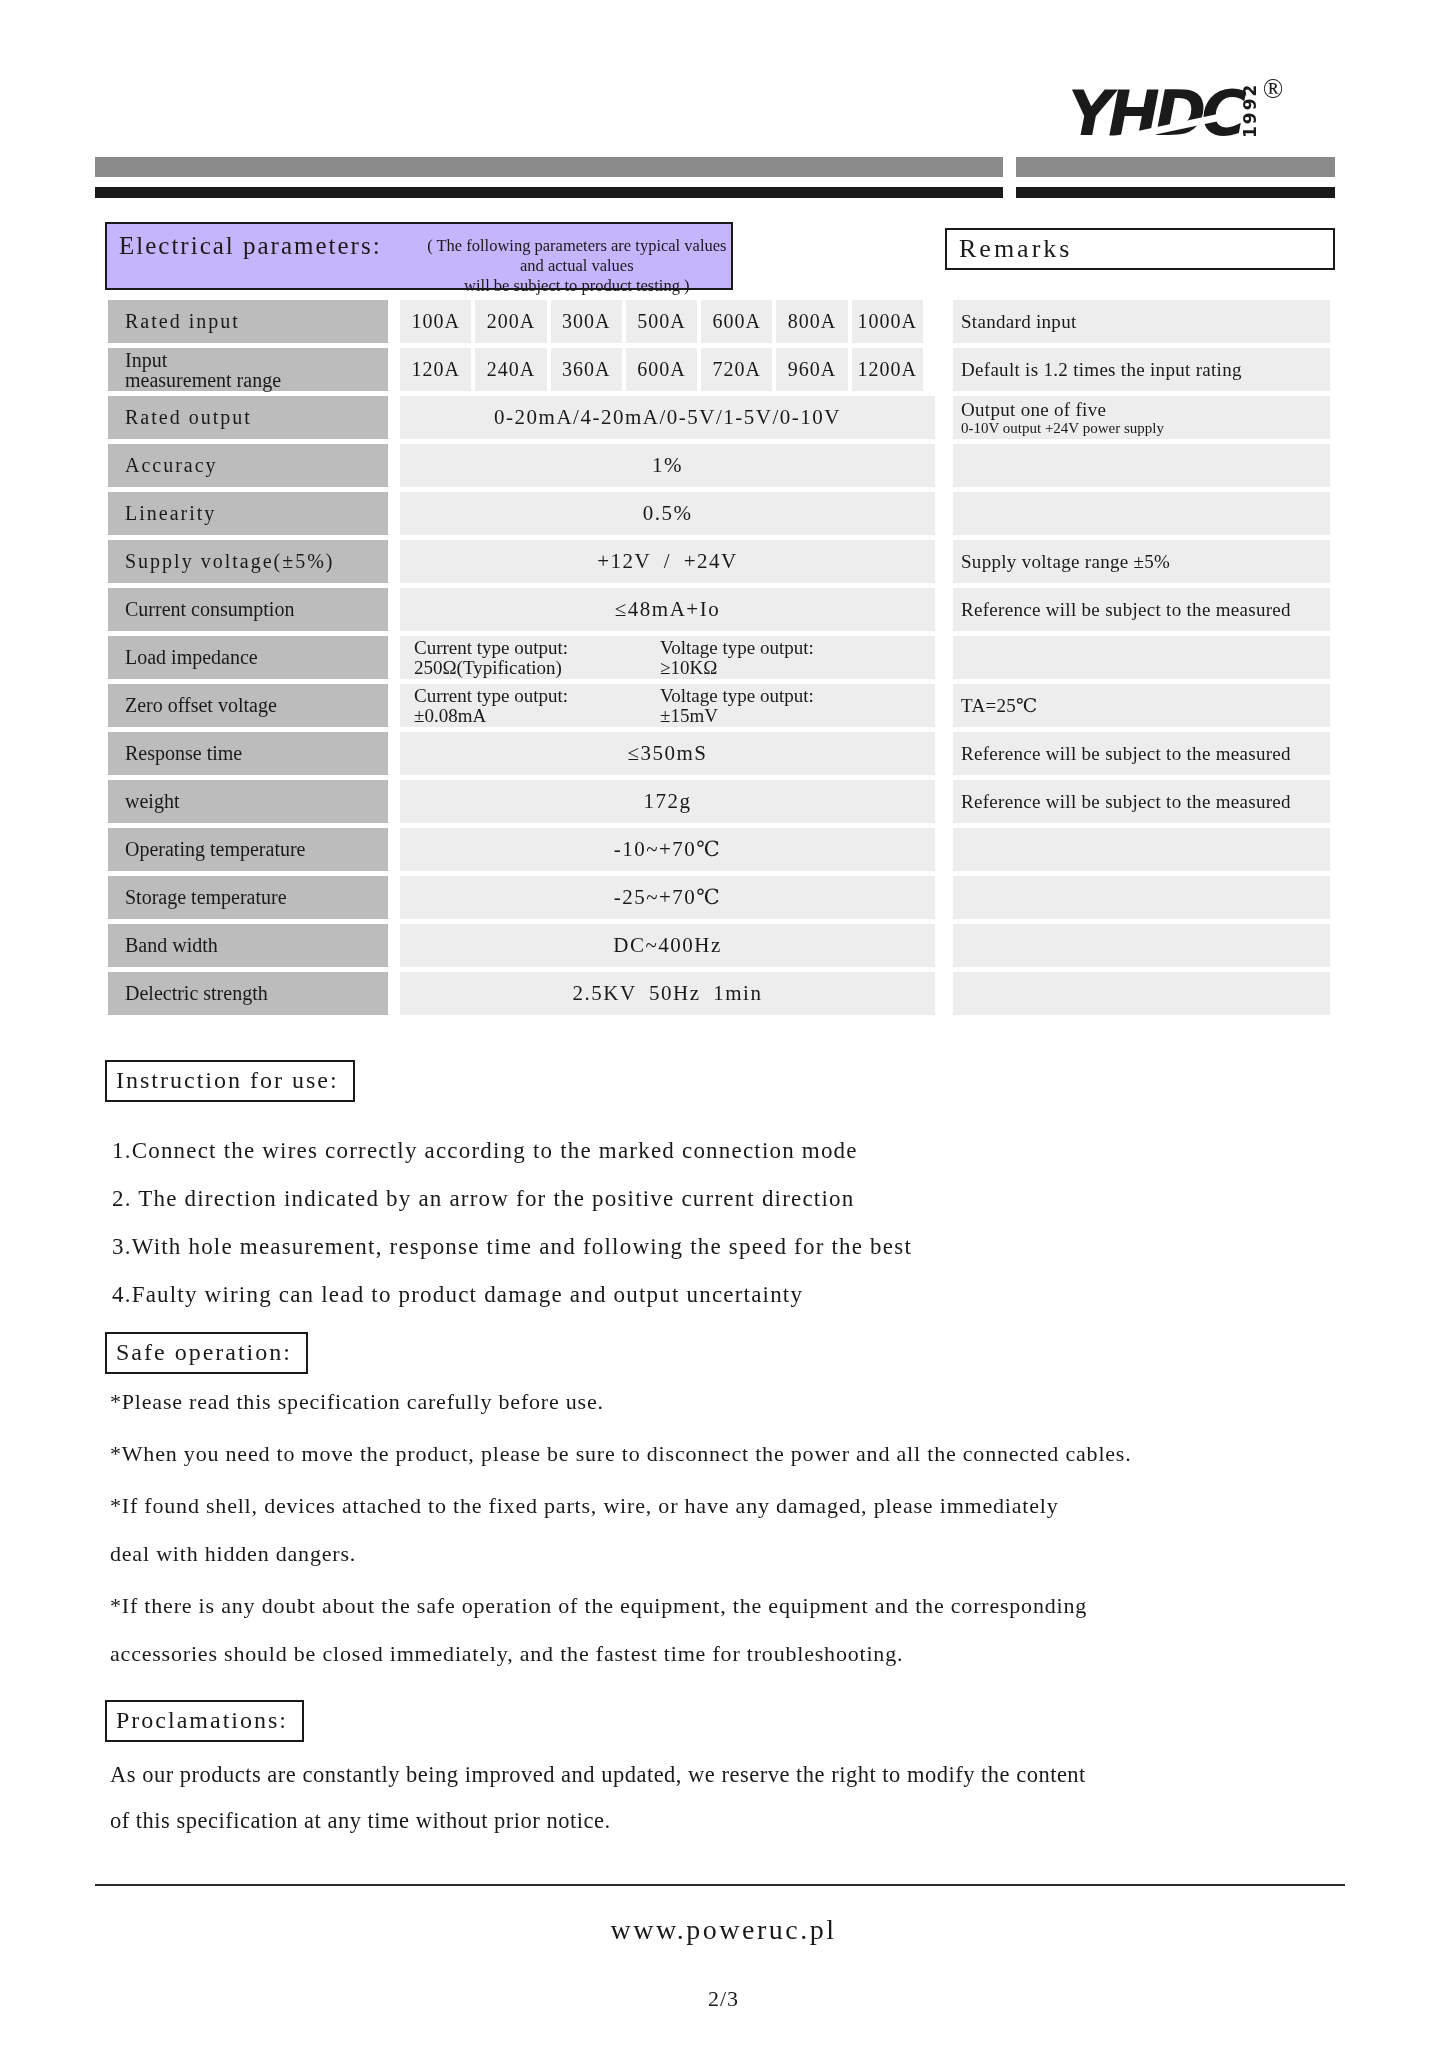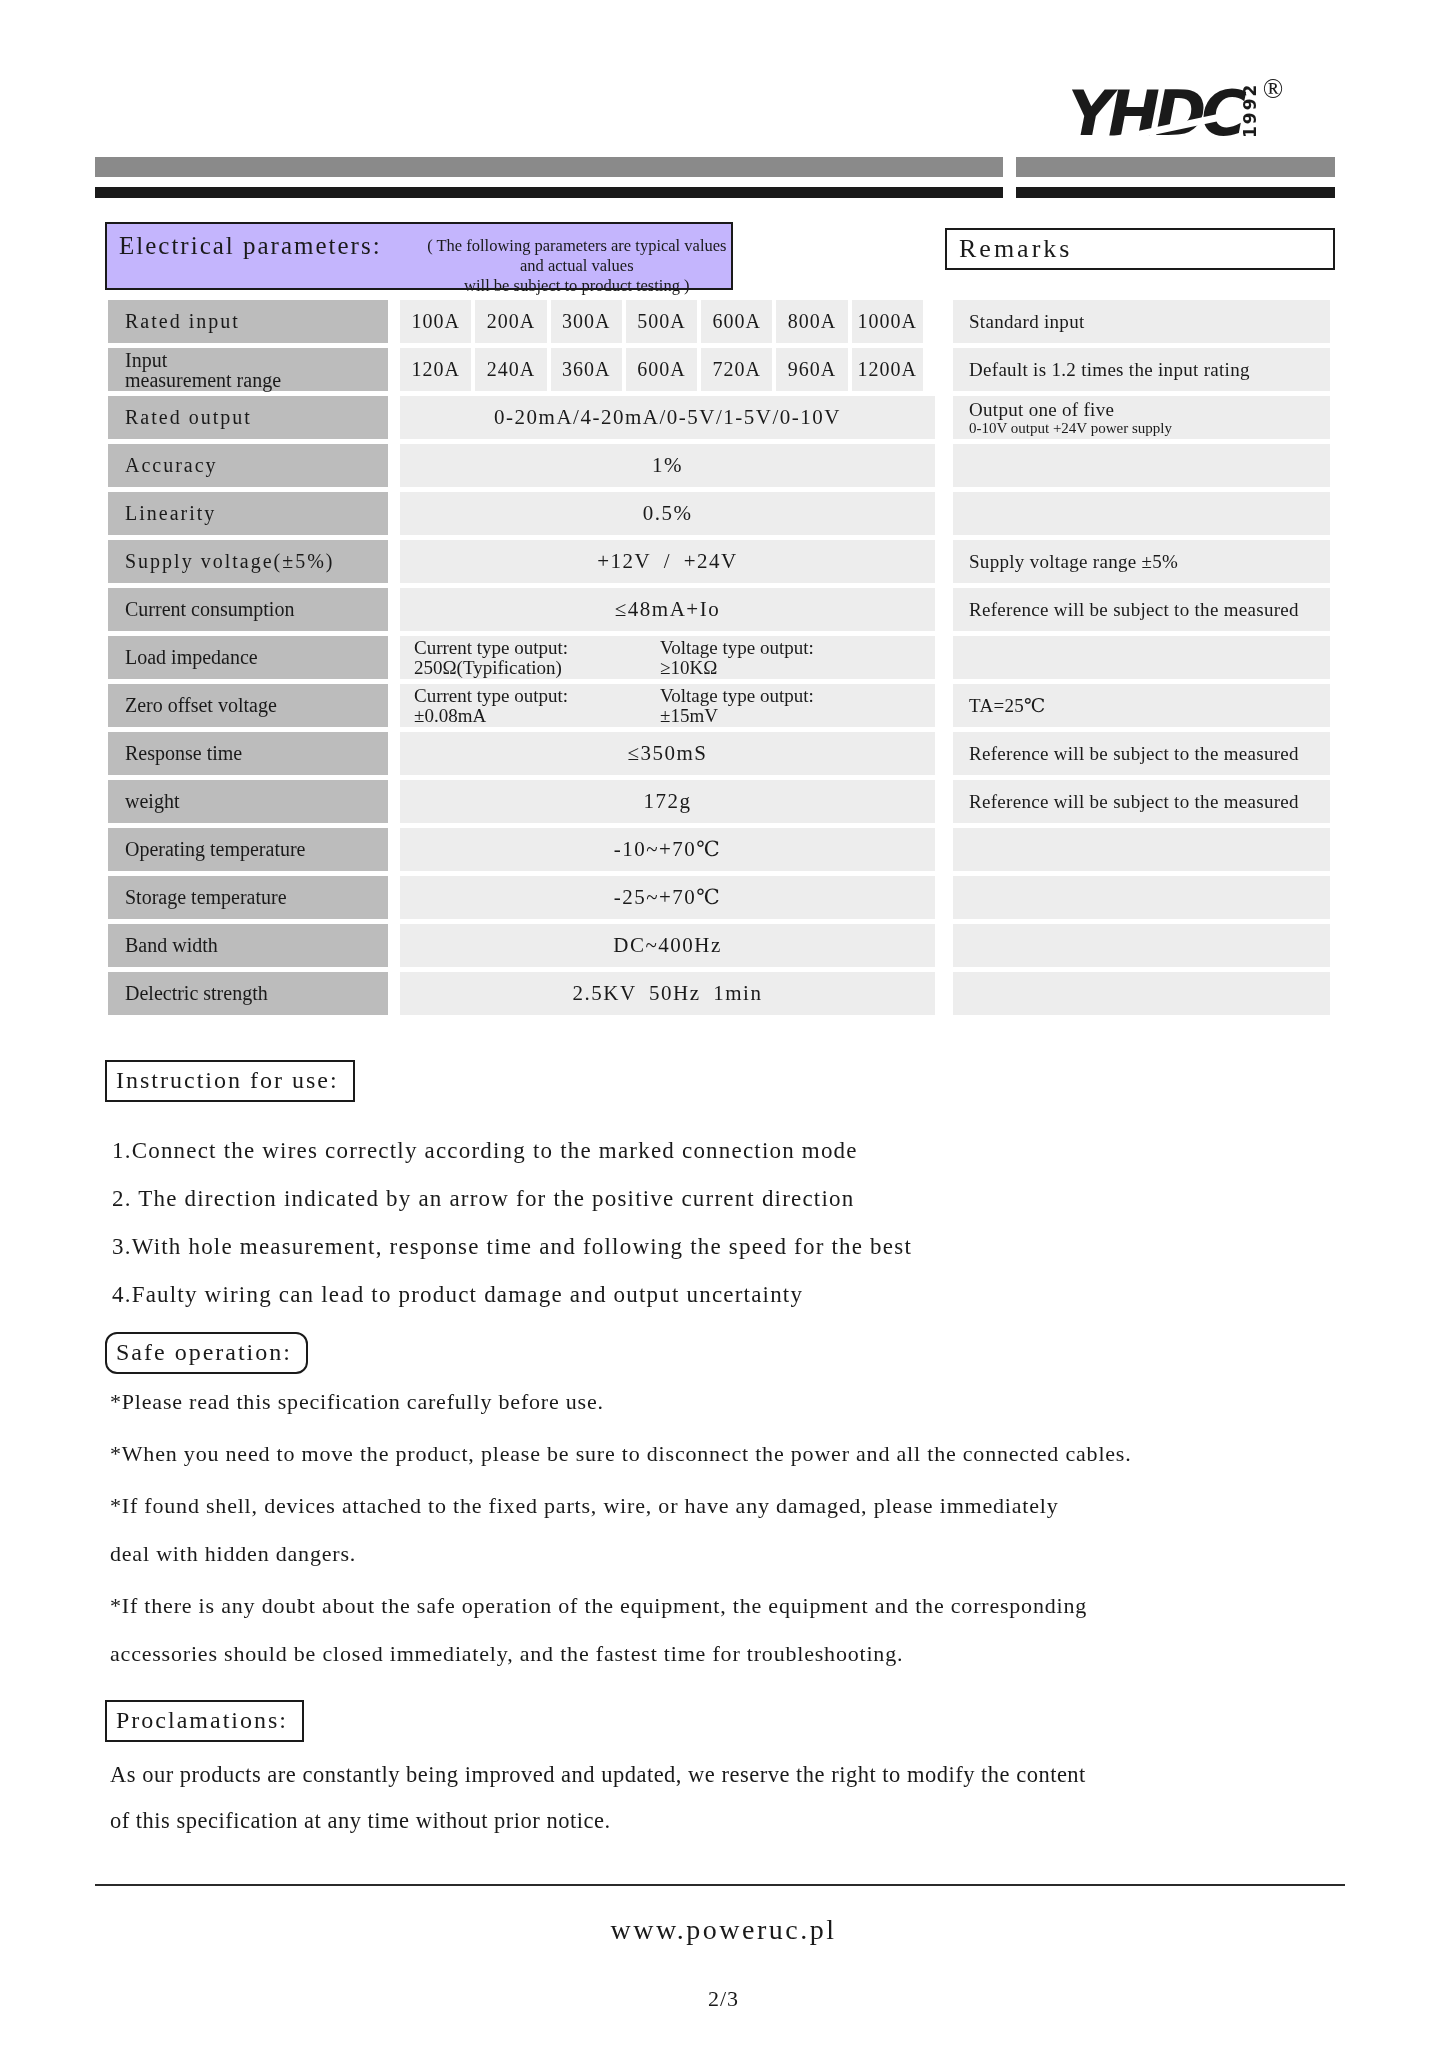--- a/index.html
+++ b/index.html
@@ -63,31 +63,31 @@
   .t-cell7:last-child{margin-right:12px;}
   .t-split{
     background:var(--cell-bg);display:flex;flex-direction:column;justify-content:center;
     padding-left:14px;box-sizing:border-box;font-size:19px;
   }
   .t-split.left{width:246px;}
   .t-split.right{flex:1;}
   .split-line{line-height:20px;}
   .t-rem{
     width:377px;margin-left:18px;background:var(--cell-bg);
-    display:flex;flex-direction:column;justify-content:center;padding-left:16px;box-sizing:border-box;
+    display:flex;flex-direction:column;justify-content:center;padding-left:8px;box-sizing:border-box;
   }
   .rem-main{font-size:19px;line-height:21px;letter-spacing:0.3px;}
   .rem-sub{font-size:15px;line-height:16px;}
   
   .sec-box{
     position:absolute;border:2px solid var(--ink);background:#fff;
     padding:5px 14px 6px 9px;font-size:24px;letter-spacing:2px;
   }
   #ins-box{left:105px;top:1060px;}
-  #safe-box{left:105px;top:1332px;border-radius:12px;}
+  #safe-box{left:105px;top:1332px;}
   #proc-box{left:105px;top:1700px;}
   #ins-list{position:absolute;left:112px;top:1134px;width:1260px;}
   .ins-item{font-size:23px;letter-spacing:1.2px;line-height:34px;margin-bottom:14px;}
   #safe-list{position:absolute;left:110px;top:1378px;width:1280px;}
   .safe-item{margin-bottom:4px;}
   .safe-line{font-size:22px;letter-spacing:0.8px;line-height:48px;}
   #proc-text{position:absolute;left:110px;top:1752px;width:1260px;}
   .proc-line{font-size:22.5px;letter-spacing:0.5px;line-height:46px;}
   
   #footer-rule{position:absolute;left:95px;top:1884px;width:1250px;height:2px;background:#2b2b2b;}

